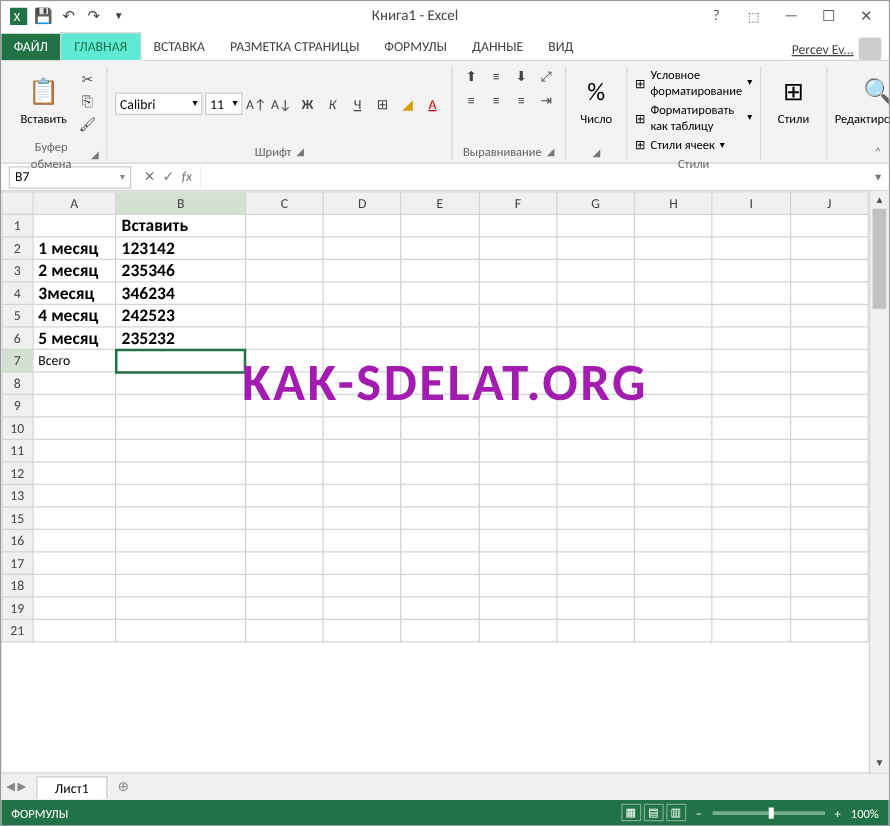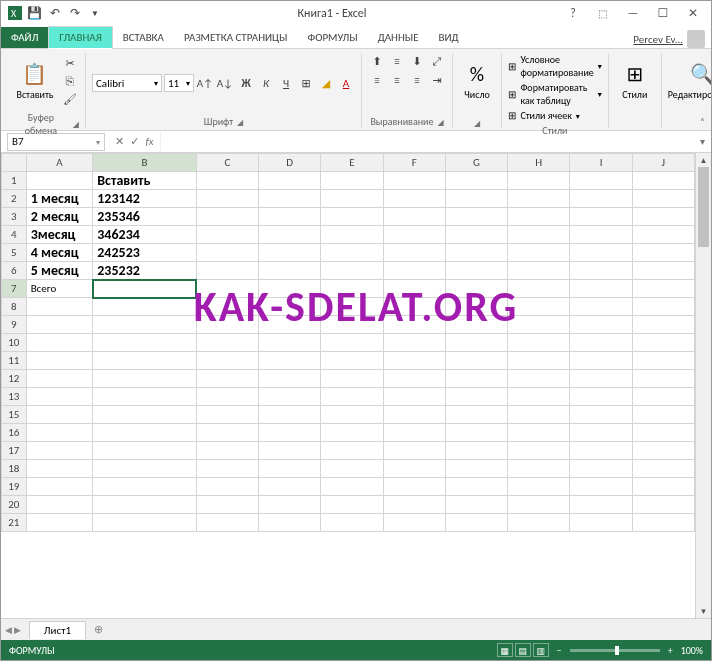--- a/index.html
+++ b/index.html
@@ -508,33 +508,20 @@
             <td class=""></td>
             <td class=""></td>
             <td class=""></td>
             <td class=""></td>
             <td class=""></td>
             <td class=""></td>
             <td class=""></td>
             <td class=""></td>
           </tr>
           <tr>
-            <th class="rowhead">20</th>
-            <td class=""></td>
-            <td class=""></td>
-            <td class=""></td>
-            <td class=""></td>
-            <td class=""></td>
-            <td class=""></td>
-            <td class=""></td>
-            <td class=""></td>
-            <td class=""></td>
-            <td class=""></td>
-          </tr>
-          <tr>
             <th class="rowhead">21</th>
             <td class=""></td>
             <td class=""></td>
             <td class=""></td>
             <td class=""></td>
             <td class=""></td>
             <td class=""></td>
             <td class=""></td>
             <td class=""></td>
             <td class=""></td>

